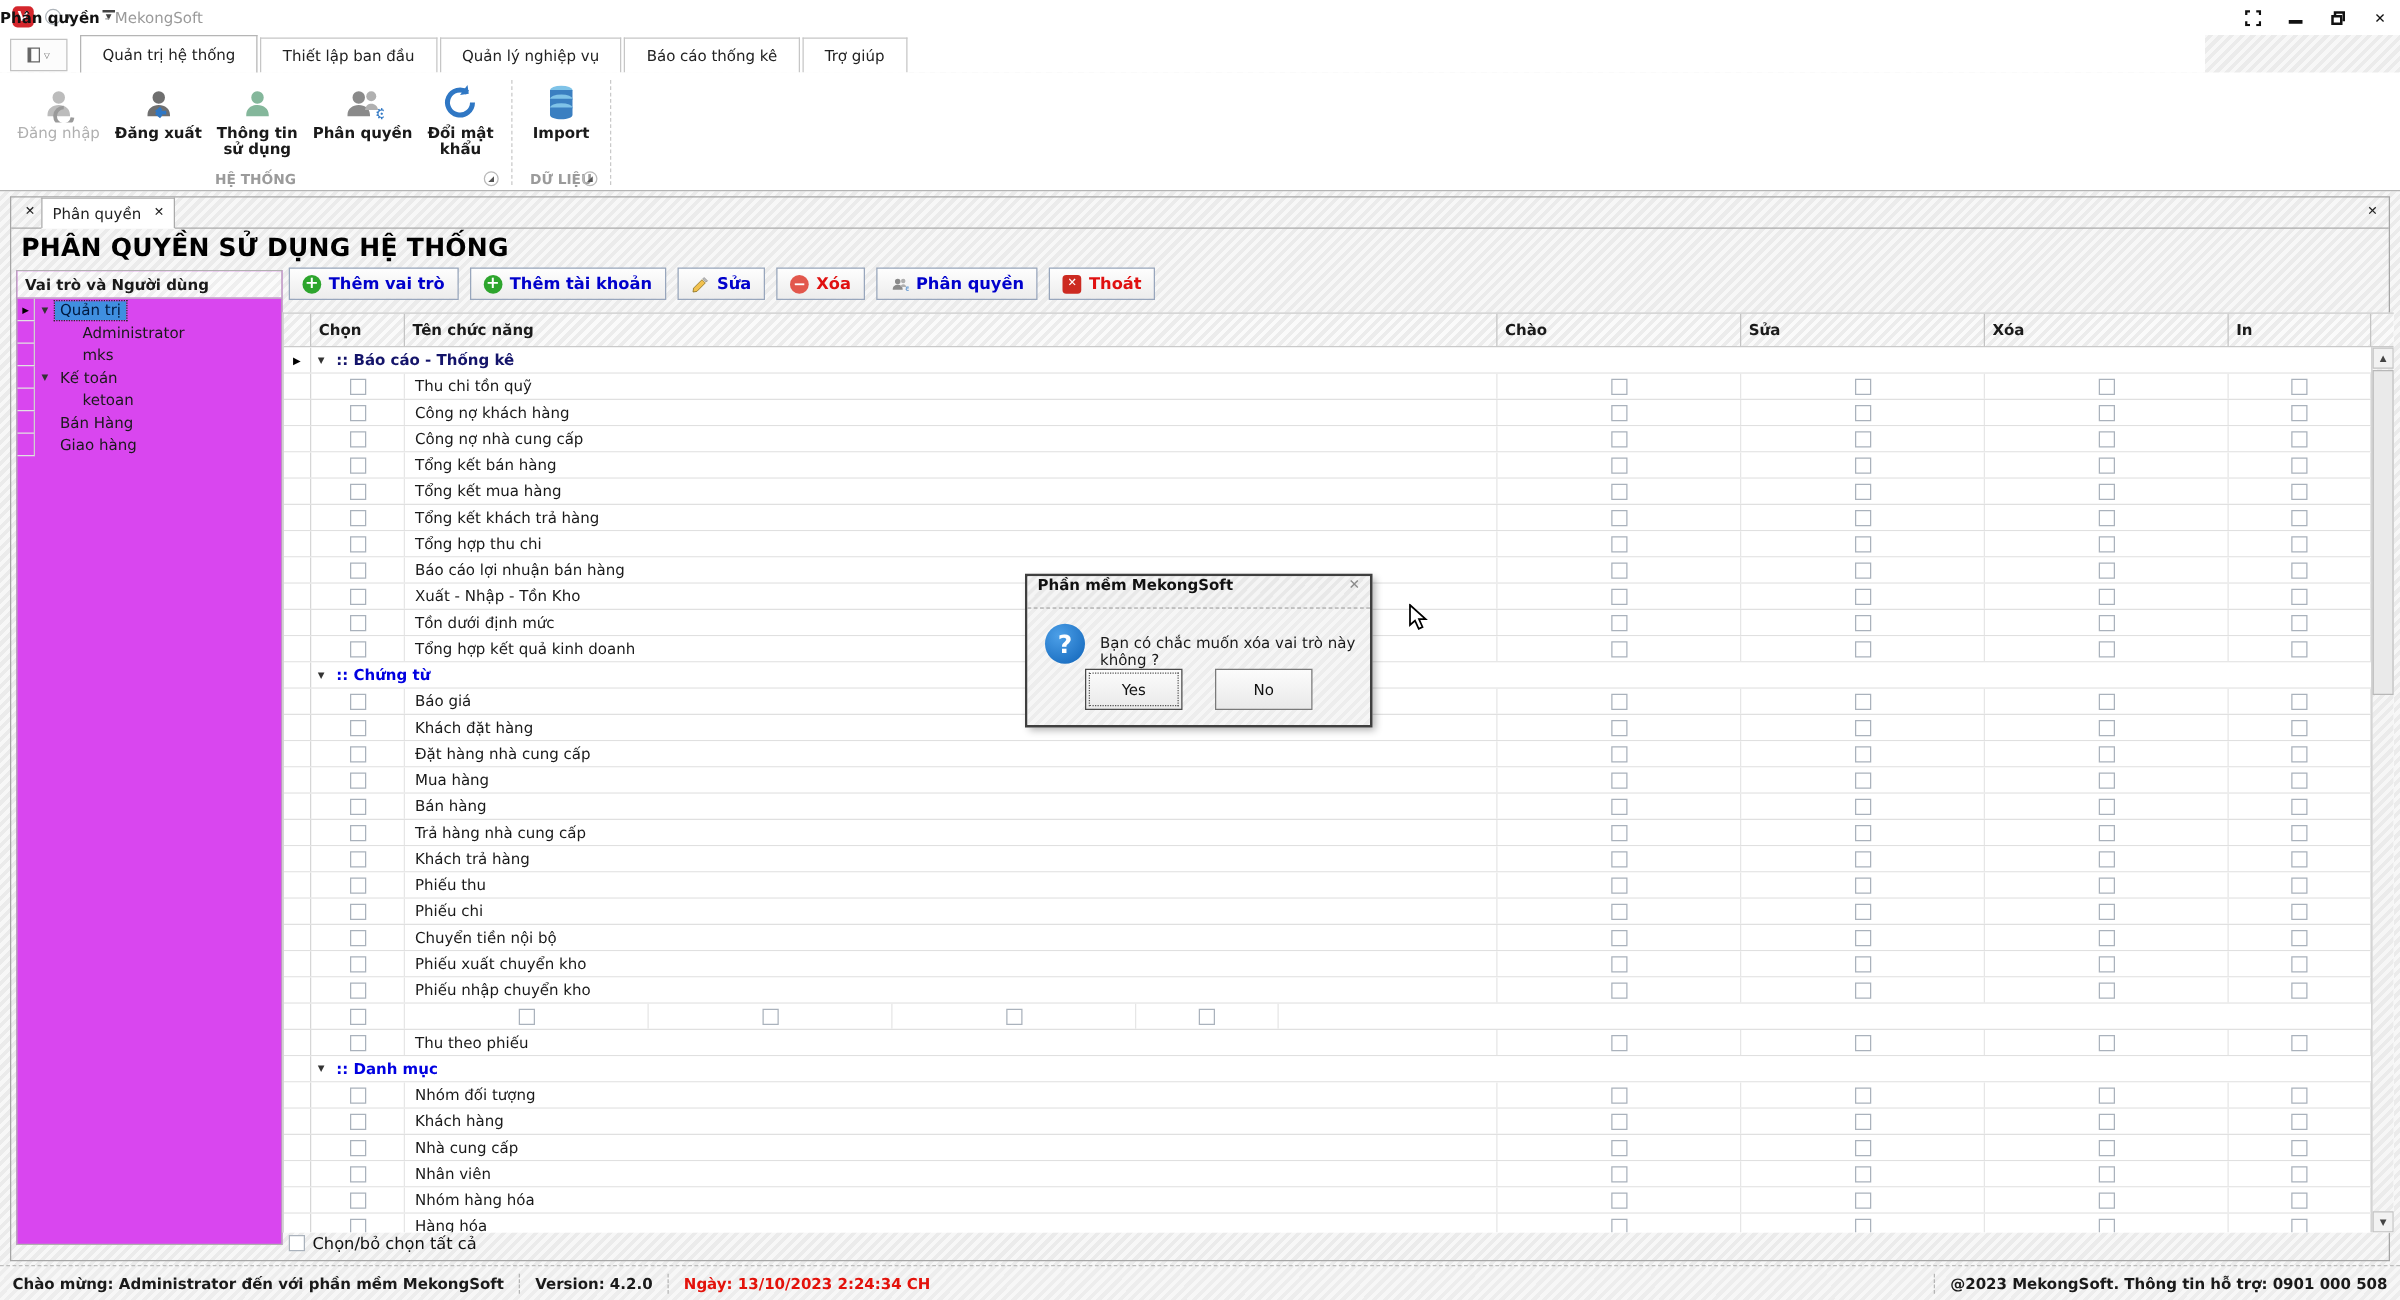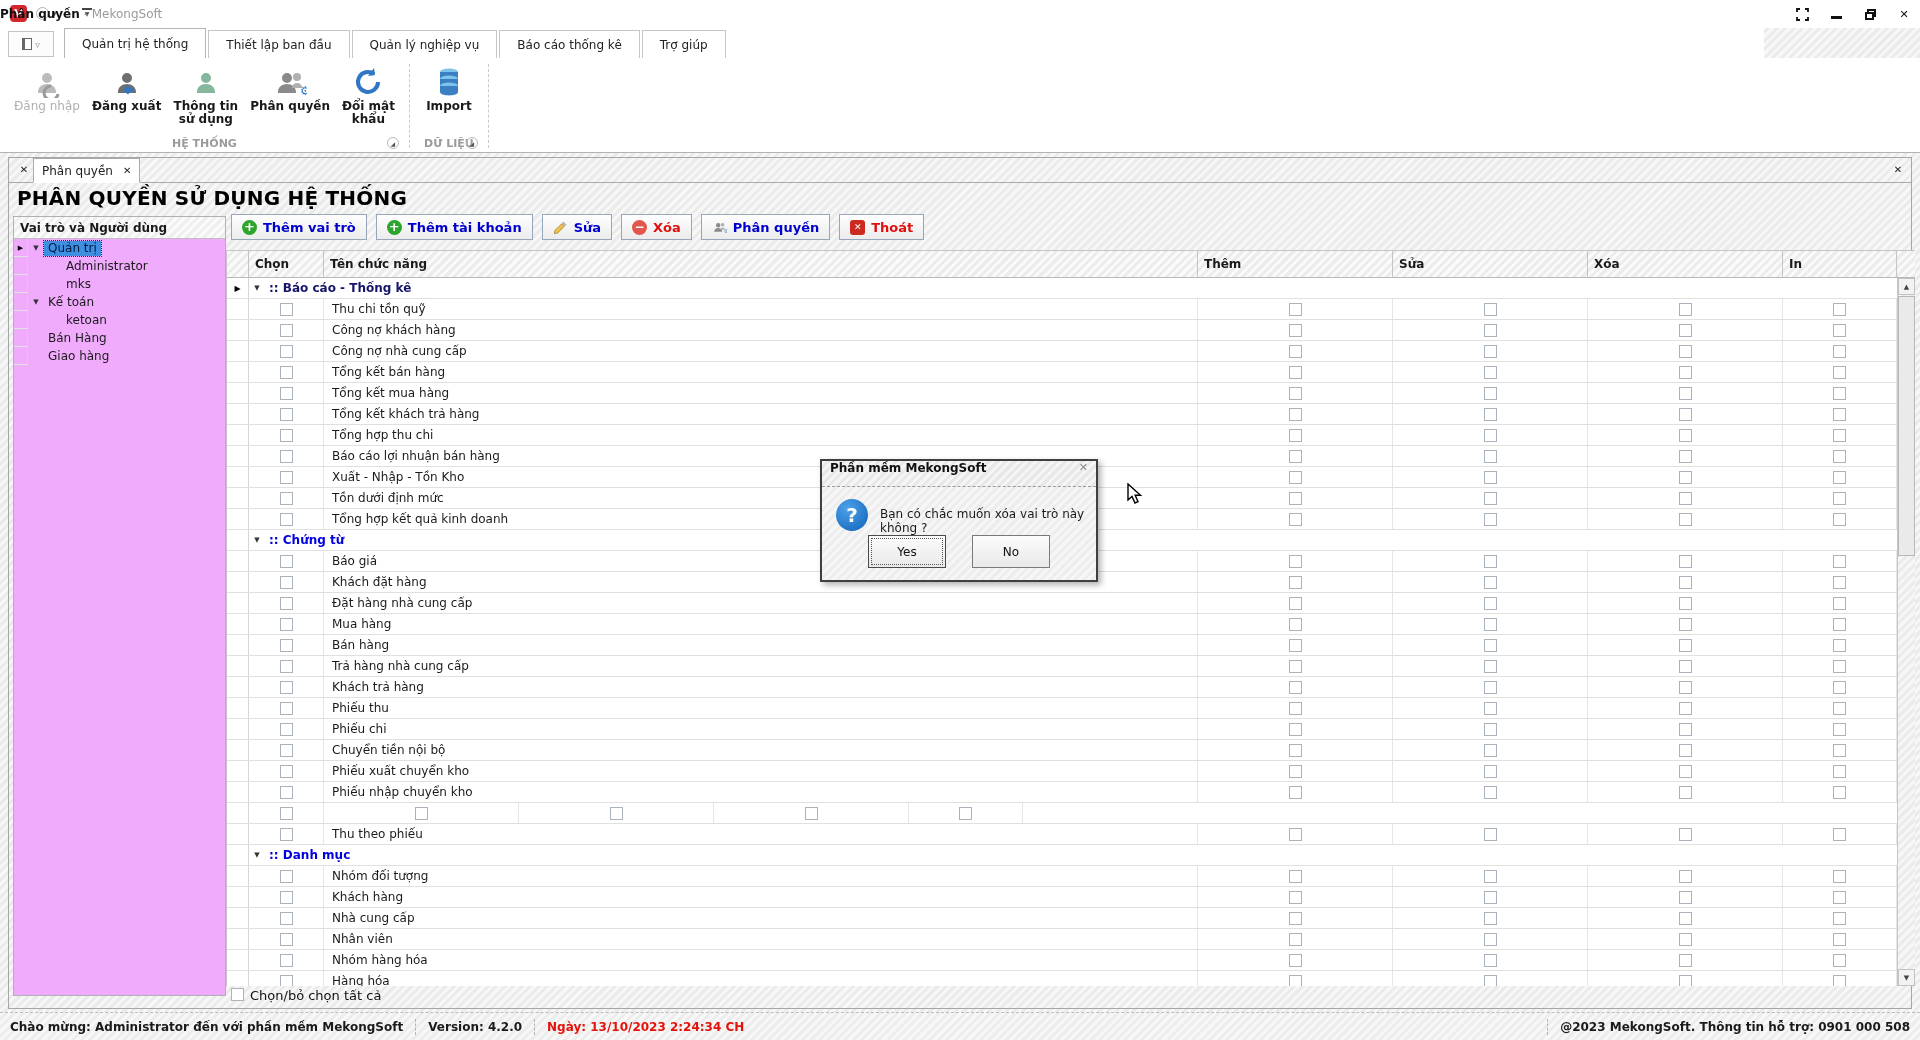--- a/index.html
+++ b/index.html
@@ -52,21 +52,21 @@
   .workspace { position:absolute; left:8px; top:157px; width:1904px; height:852px; border:1px solid #a6a6a6; background:transparent; }
   .tabstrip { position:absolute; left:0; top:0; width:100%; height:25px; border-bottom:1px solid #aaa; }
   .xbtn { position:absolute; top:5px; width:14px; height:14px; font-size:10px; font-weight:bold; color:#222; text-align:center; line-height:14px; }
   .doc-tab { position:absolute; left:24px; top:0; height:25px; background:#fff; border:1px solid #aaa; border-bottom:1px solid #fff;
     padding:0 8px; display:flex; align-items:center; gap:10px; z-index:2; }
   .doc-tab .tx { color:#222; }
   .doc-tab .tclose { font-size:10px; font-weight:bold; color:#222; }
   .page-title { position:absolute; left:8px; top:28px; font-size:20px; font-weight:bold; color:#000; letter-spacing:.2px; }
 
   
-  .tree { position:absolute; left:4px; top:58px; width:213px; height:780px; background:#f0abfc; border:1px solid #b0b0b0; }
+  .tree { position:absolute; left:4px; top:58px; width:213px; height:780px; background:#d946ef; border:1px solid #b0b0b0; }
   .tree-header { height:22px; border-bottom:1px solid #c0c0c0; font-weight:bold; padding-left:6px; line-height:22px;
     background:repeating-linear-gradient(135deg,#fbfbfb 0 3px,#efefef 3px 6px); }
   .trow { display:flex; height:18px; align-items:center; }
   .trow .tind { width:14px; height:18px; border-right:1px solid #d0d0d0; border-bottom:1px solid #e2e2e2; flex:0 0 14px;
     display:flex; align-items:center; justify-content:center; font-size:7px; color:#000; }
   .trow .arrow { width:16px; text-align:center; font-size:7px; color:#333; }
   .trow .tlabel { padding:0 4px; line-height:15px; }
   .trow.sel .tlabel { background:#3f8fe0; color:#001a40; outline:1px dotted #2a2a2a; }
 
   
@@ -354,21 +354,21 @@
         <span class="ic16 ic-exit">✕</span>
         <span>Thoát</span>
       </div>
     </div>
 
   <div class="grid">
     <div class="gheader" id="grid-header-host">
         <div class="cell c-ind"></div>
         <div class="cell c-chon">Chọn</div>
         <div class="cell c-name">Tên chức năng</div>
-        <div class="cell c-them">Thêm</div>
+        <div class="cell c-them">Chào</div>
         <div class="cell c-sua">Sửa</div>
         <div class="cell c-xoa">Xóa</div>
         <div class="cell c-in">In</div>
         <div class="cell c-sb"></div>
       </div>
     <div class="gbody" id="grid-body-host">
         <div class="grow group">
           <div class="ind">▶</div>
           <span class="garrow">▼</span>
           <span class="glabel" style="color: rgb(20, 20, 106);">:: Báo cáo - Thống kê</span>

